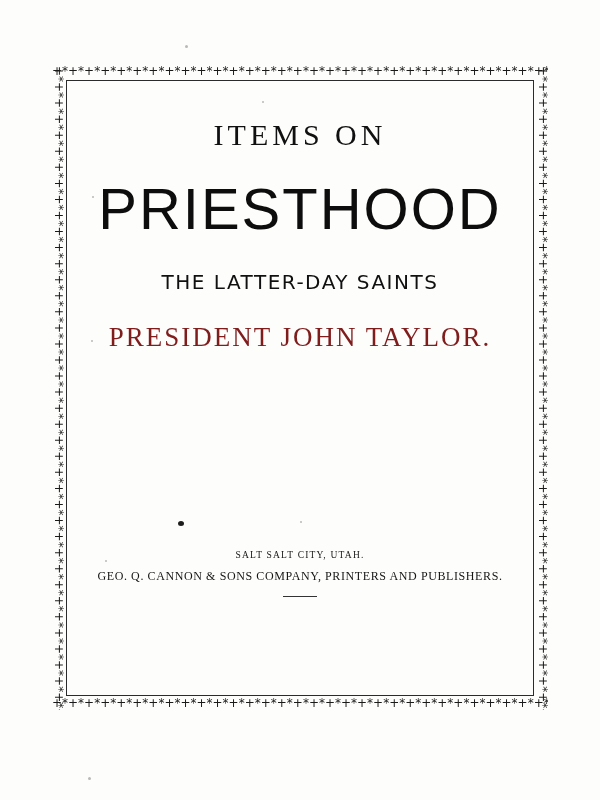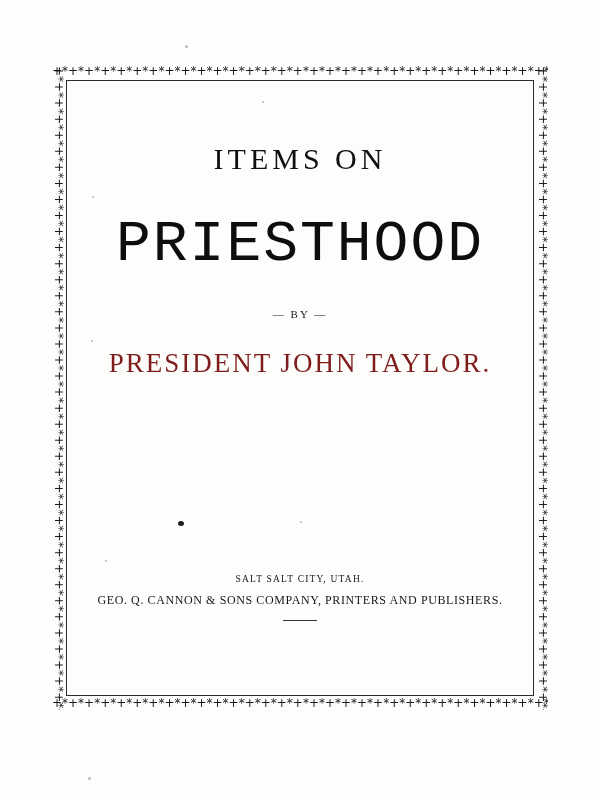--- a/index.html
+++ b/index.html
@@ -66,37 +66,37 @@
     left: 14px;
     top: 14px;
     width: 466px;
     height: 614px;
     border: 1px solid #2b2b2b;
   }
 
   .content {
     position: absolute;
     left: 72px;
-    top: 92px;
+    top: 68px;
     width: 456px;
     height: 604px;
     text-align: center;
   }
 
   .title-line1 {
     margin-top: 50px;
     font-family: "Liberation Serif", serif;
     font-size: 30px;
     letter-spacing: 4px;
     color: #101010;
   }
 
   .title-main {
-    margin-top: 40px;
-    font-family: Liberation Mono, monospace;
+    margin-top: 28px;
+    font-family: Liberation Sans, sans-serif;
     font-size: 58px;
     font-weight: 400;
     letter-spacing: 2px;
     color: #0d0d0d;
     line-height: 1;
   }
 
   .presented-to {
     margin-top: 46px;
     font-family: "Liberation Serif", serif;
@@ -190,22 +190,22 @@
     <div class="frame-inner-rule"></div>
   </div>
 
   <div class="content">
 
     <div class="title-line1">ITEMS  ON</div>
 
     <div class="title-main">PRIESTHOOD</div>
 
 
-
-    <div class="by-line">— BY —</div>
+    <div class="audience">THE  LATTER-DAY  SAINTS</div>
+
 
     <div class="author">PRESIDENT  JOHN  TAYLOR.</div>
 
     <div class="imprint-block">
       <div class="imprint-city">SALT SALT CITY, UTAH.</div>
       <div class="imprint-publisher">GEO. Q. CANNON &amp; SONS COMPANY, PRINTERS AND PUBLISHERS.</div>
       <div class="imprint-divider"></div>
     </div>
 
   </div>

